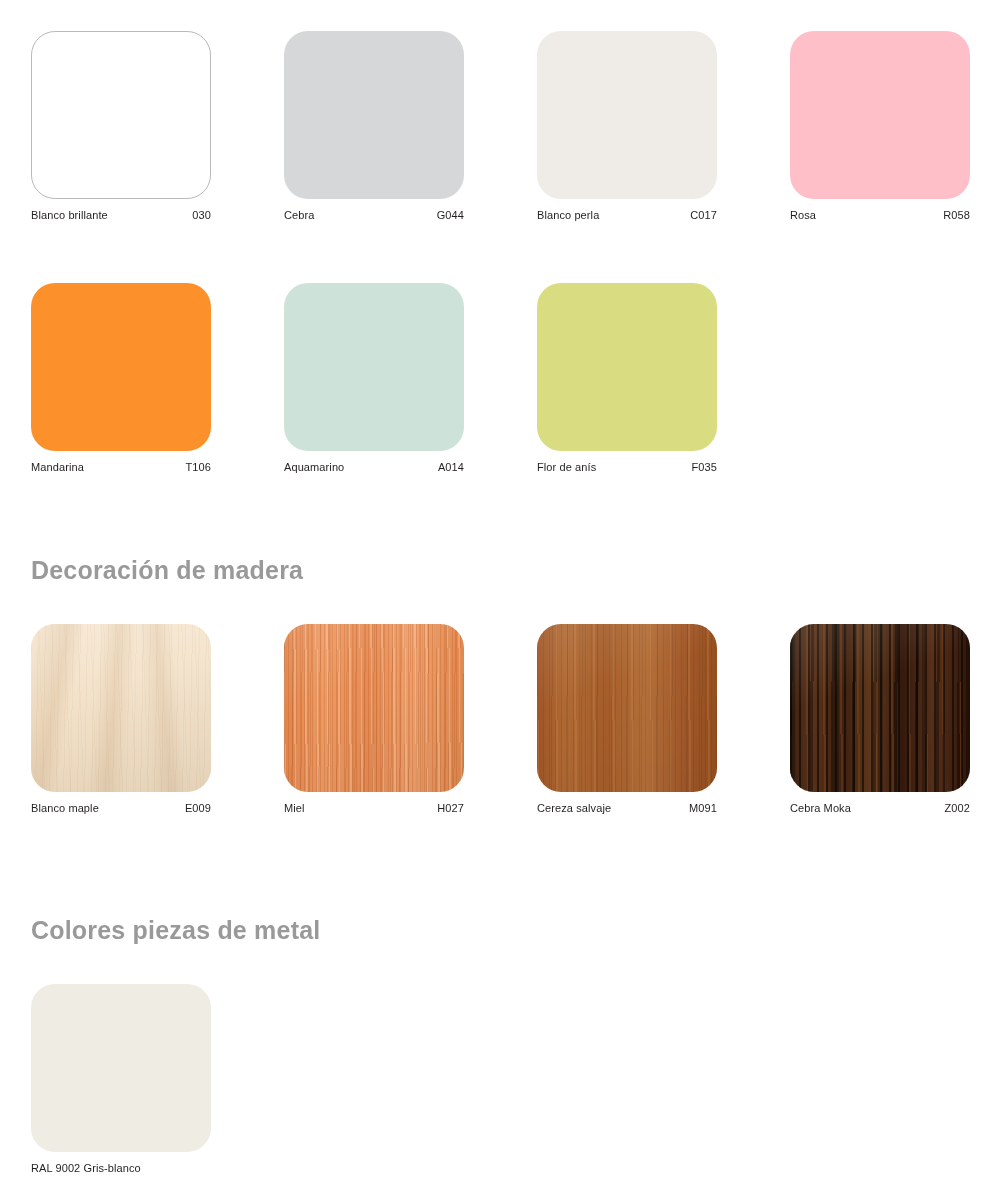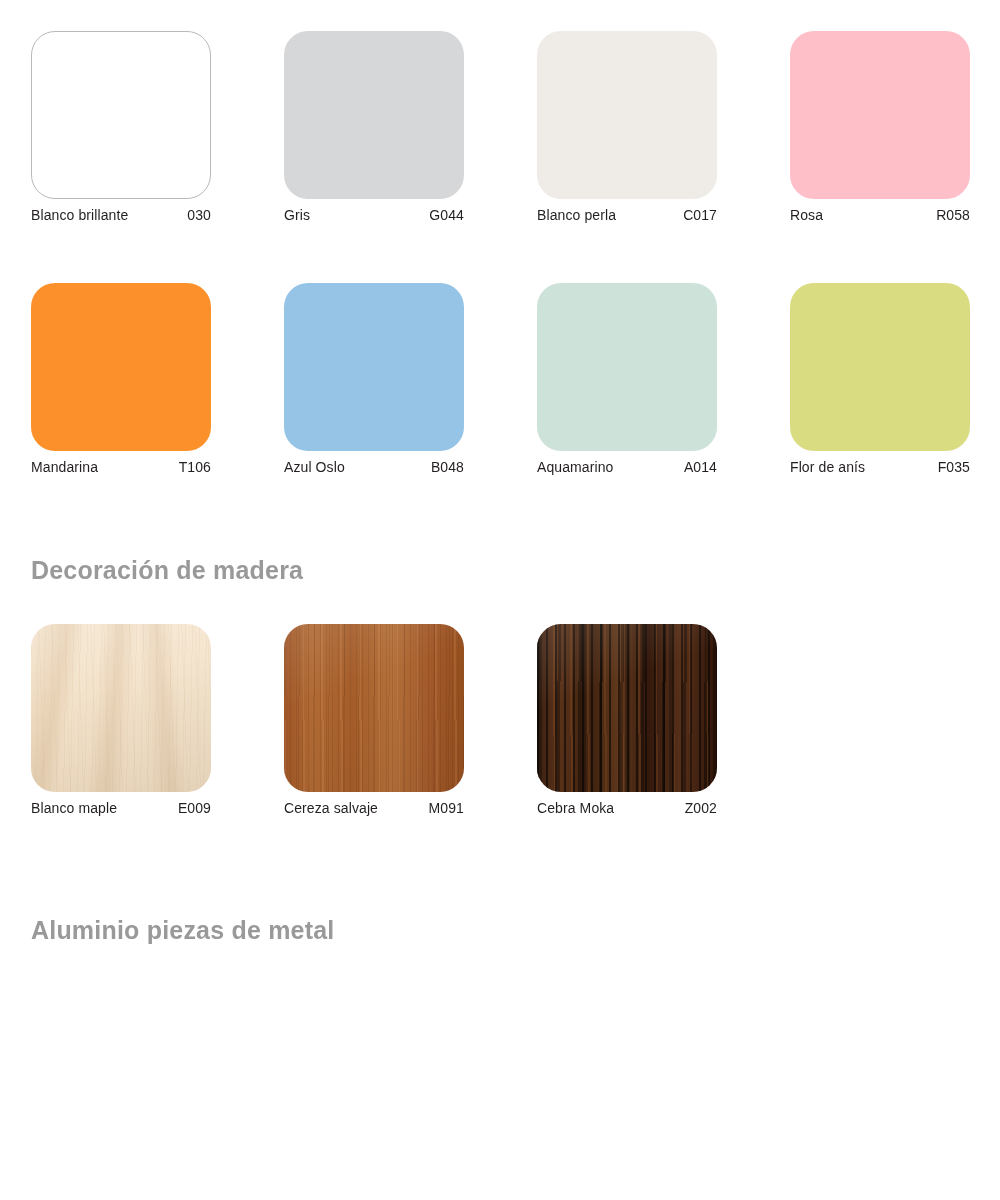--- a/index.html
+++ b/index.html
@@ -45,21 +45,21 @@
   .swatch-tile.outlined {
     border: 1px solid #b9b9b9;
     background: #ffffff;
   }
 
   .swatch-caption {
     display: flex;
     justify-content: space-between;
     align-items: baseline;
     margin-top: 9px;
-    font-size: 14px;
+    font-size: 11px;
     color: #231f20;
     letter-spacing: 0.1px;
     line-height: 14px;
   }
 
   .swatch-name {
     white-space: nowrap;
   }
   .swatch-code {
     white-space: nowrap;
@@ -179,21 +179,21 @@
         <div class="swatch-tile outlined"></div>
         <div class="swatch-caption">
           <span class="swatch-name">Blanco brillante</span>
           <span class="swatch-code">030</span>
         </div>
       </div>
 
       <div class="swatch-cell">
         <div class="swatch-tile" style="background:#d6d7d8"></div>
         <div class="swatch-caption">
-          <span class="swatch-name">Gris</span>
+          <span class="swatch-name">Cebra</span>
           <span class="swatch-code">G044</span>
         </div>
       </div>
 
       <div class="swatch-cell">
         <div class="swatch-tile" style="background:#efebe7"></div>
         <div class="swatch-caption">
           <span class="swatch-name">Blanco perla</span>
           <span class="swatch-code">C017</span>
         </div>
@@ -214,27 +214,20 @@
     <div class="swatch-grid">
 
       <div class="swatch-cell">
         <div class="swatch-tile" style="background:#fc912b"></div>
         <div class="swatch-caption">
           <span class="swatch-name">Mandarina</span>
           <span class="swatch-code">T106</span>
         </div>
       </div>
 
-      <div class="swatch-cell">
-        <div class="swatch-tile" style="background:#95c4e6"></div>
-        <div class="swatch-caption">
-          <span class="swatch-name">Azul Oslo</span>
-          <span class="swatch-code">B048</span>
-        </div>
-      </div>
 
       <div class="swatch-cell">
         <div class="swatch-tile" style="background:#cde3d9"></div>
         <div class="swatch-caption">
           <span class="swatch-name">Aquamarino</span>
           <span class="swatch-code">A014</span>
         </div>
       </div>
 
       <div class="swatch-cell">
@@ -258,20 +251,30 @@
         <div class="swatch-tile">
           <div class="tex tex-maple"></div>
           <div class="tex-sheen"></div>
         </div>
         <div class="swatch-caption">
           <span class="swatch-name">Blanco maple</span>
           <span class="swatch-code">E009</span>
         </div>
       </div>
 
+      <div class="swatch-cell">
+        <div class="swatch-tile">
+          <div class="tex tex-miel"></div>
+          <div class="tex-sheen"></div>
+        </div>
+        <div class="swatch-caption">
+          <span class="swatch-name">Miel</span>
+          <span class="swatch-code">H027</span>
+        </div>
+      </div>
 
       <div class="swatch-cell">
         <div class="swatch-tile">
           <div class="tex tex-cereza"></div>
           <div class="tex-sheen"></div>
         </div>
         <div class="swatch-caption">
           <span class="swatch-name">Cereza salvaje</span>
           <span class="swatch-code">M091</span>
         </div>
@@ -286,22 +289,29 @@
           <span class="swatch-name">Cebra Moka</span>
           <span class="swatch-code">Z002</span>
         </div>
       </div>
 
     </div>
   </div>
 
   <div class="section" id="section-metal">
 
-    <h2 class="section-title">Aluminio piezas de metal</h2>
+    <h2 class="section-title">Colores piezas de metal</h2>
 
     <div class="swatch-grid section-metal-grid">
 
+      <div class="swatch-cell">
+        <div class="swatch-tile" style="background:#efece3"></div>
+        <div class="swatch-caption">
+          <span class="swatch-name">RAL 9002 Gris-blanco</span>
+          <span class="swatch-code"></span>
+        </div>
+      </div>
 
 
     </div>
   </div>
 
 </div>
 
 </body></html>

